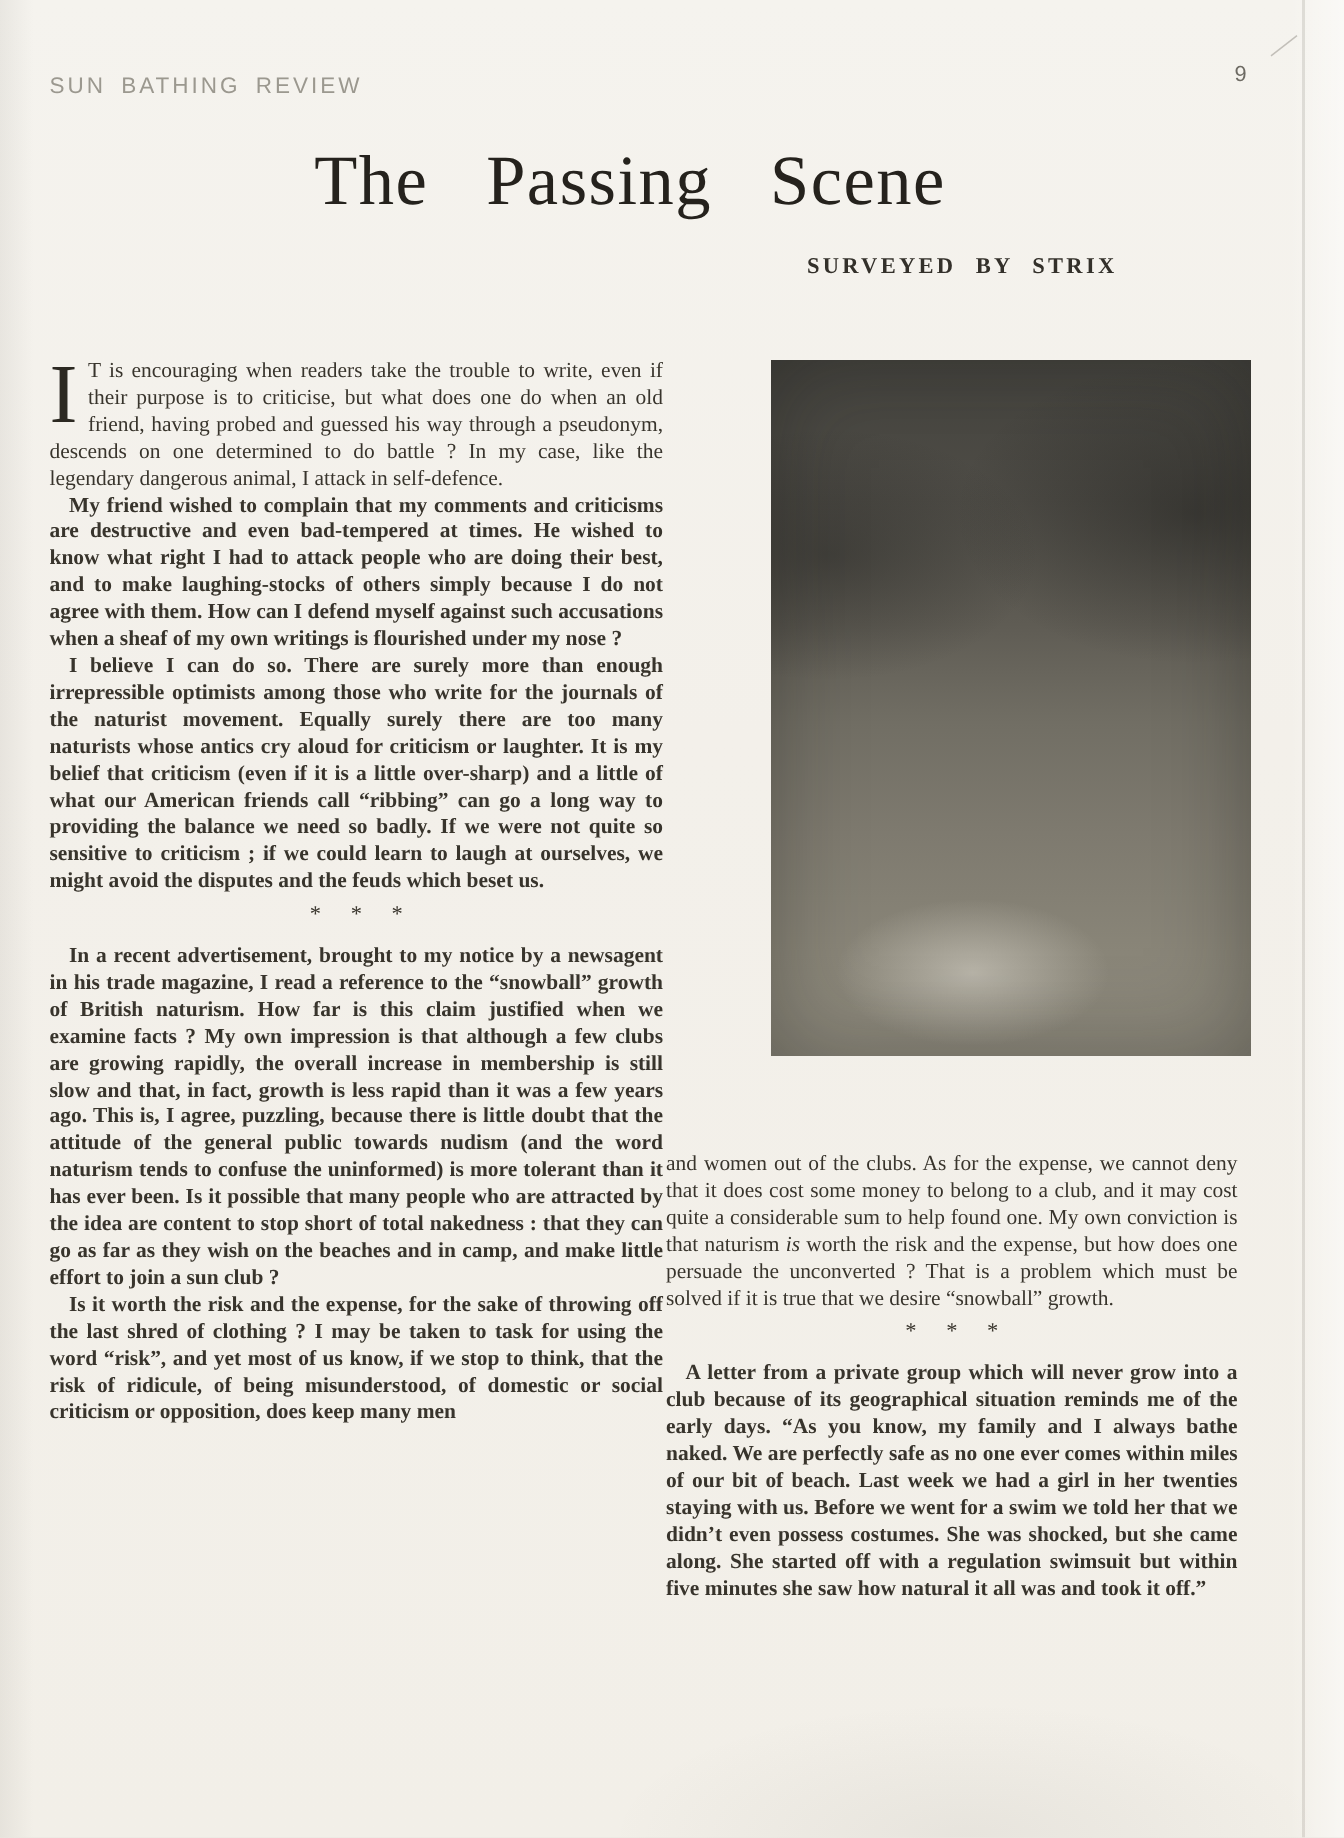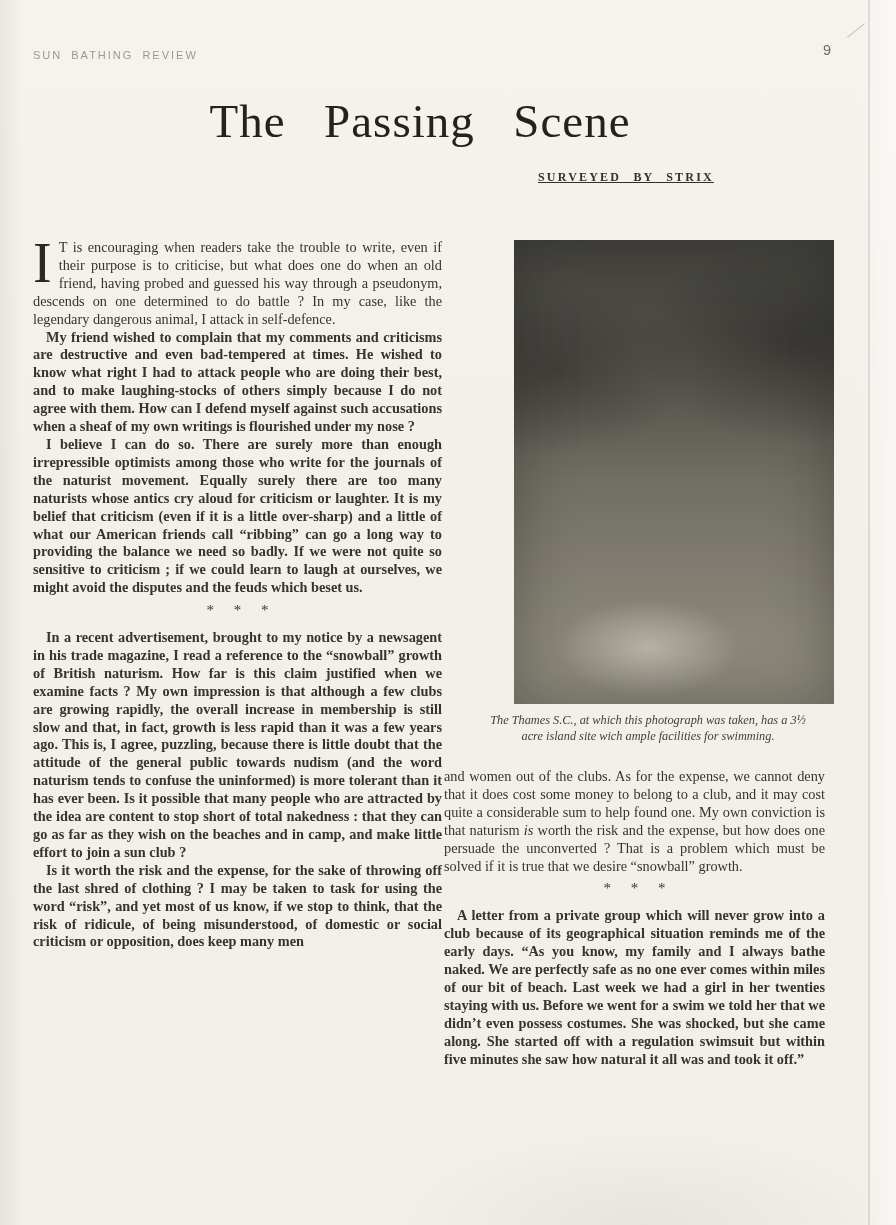--- a/index.html
+++ b/index.html
@@ -13,35 +13,35 @@
     background:
       linear-gradient(90deg, rgba(70,65,55,0.07) 0%, rgba(70,65,55,0) 2.5%),
       linear-gradient(270deg, rgba(255,255,255,0.5) 0%, rgba(255,255,255,0) 4%),
       radial-gradient(ellipse 320px 120px at 72% 100%, rgba(60,55,45,0.06), rgba(60,55,45,0) 75%),
       linear-gradient(180deg,#f5f3ee 0%,#f3f0ea 40%,#f2efe8 100%);
     color:#38342c;
   }
   .mag-title{
     position:absolute;left:33px;top:49px;
     font-family:"Liberation Sans", sans-serif;
-    font-size:11px;letter-spacing:2px;word-spacing:4px;color:#9b988f;
+    font-size:15px;letter-spacing:2px;word-spacing:4px;color:#9b988f;
   }
   .page-num{
     position:absolute;left:823px;top:42px;
     font-family:"Liberation Sans", sans-serif;
     font-size:14.5px;color:#6d6a63;
   }
   .title{
     position:absolute;left:0;top:94px;width:840px;margin:0;
     text-align:center;font-weight:400;color:#25221d;
     font-size:47px;letter-spacing:1px;word-spacing:0.55em;
   }
   .byline{
     position:absolute;left:538px;top:170px;
-    font-weight:700;font-size:12px;letter-spacing:2.2px;word-spacing:7px;color:#33302a;text-decoration:underline;
+    font-weight:700;font-size:15px;letter-spacing:2.2px;word-spacing:7px;color:#33302a;
   }
   .col{position:absolute;font-size:14.3px;line-height:17.9px;text-align:justify;}
   .col-left{left:33px;top:239px;width:409px;}
   .col-right{left:444px;top:768px;width:381px;}
   .col p{margin:0;}
   .indent{text-indent:13px;font-weight:bold;}
   .dropcap{
     float:left;font-size:56px;line-height:44px;
     padding:2px 7px 0 0;color:#2c2922;
   }
@@ -88,24 +88,20 @@
     <p><span class="dropcap">I</span><span>T is encouraging when readers take the trouble to write, even if their purpose is to criticise, but what does one do when an old friend, having probed and guessed his way through a pseudonym, descends on one determined to do battle&nbsp;? In my case, like the legendary dangerous animal, I attack in self-defence.</span></p>
     <p class="indent">My friend wished to complain that my comments and criticisms are destructive and even bad-tempered at times. He wished to know what right I had to attack people who are doing their best, and to make laughing-stocks of others simply because I do not agree with them. How can I defend myself against such accusations when a sheaf of my own writings is flourished under my nose&nbsp;?</p>
     <p class="indent">I believe I can do so. There are surely more than enough irrepressible optimists among those who write for the journals of the naturist movement. Equally surely there are too many naturists whose antics cry aloud for criticism or laughter. It is my belief that criticism (even if it is a little over-sharp) and a little of what our American friends call “ribbing” can go a long way to providing the balance we need so badly. If we were not quite so sensitive to criticism&nbsp;; if we could learn to laugh at ourselves, we might avoid the disputes and the feuds which beset us.</p>
     <div class="stars">* * *</div>
     <p class="indent">In a recent advertisement, brought to my notice by a newsagent in his trade magazine, I read a reference to the “snowball” growth of British naturism. How far is this claim justified when we examine facts&nbsp;? My own impression is that although a few clubs are growing rapidly, the overall increase in membership is still slow and that, in fact, growth is less rapid than it was a few years ago. This is, I agree, puzzling, because there is little doubt that the attitude of the general public towards nudism (and the word naturism tends to confuse the uninformed) is more tolerant than it has ever been. Is it possible that many people who are attracted by the idea are content to stop short of total nakedness&nbsp;: that they can go as far as they wish on the beaches and in camp, and make little effort to join a sun club&nbsp;?</p>
     <p class="indent">Is it worth the risk and the expense, for the sake of throwing off the last shred of clothing&nbsp;? I may be taken to task for using the word “risk”, and yet most of us know, if we stop to think, that the risk of ridicule, of being misunderstood, of domestic or social criticism or opposition, does keep many men</p>
   </div>
 
   <div class="photo"></div>
 
-  <div class="caption">
-    <span>The Thames S.C., at which this photograph was taken, has a 3½</span>
-    <span>acre island site wich ample facilities for swimming.</span>
-  </div>
 
   <div class="col col-right">
     <p><span>and women out of the clubs. As for the expense, we cannot deny that it does cost some money to belong to a club, and it may cost quite a considerable sum to help found one. My own conviction is that naturism </span><em>is</em><span> worth the risk and the expense, but how does one persuade the unconverted&nbsp;? That is a problem which must be solved if it is true that we desire “snowball” growth.</span></p>
     <div class="stars">* * *</div>
     <p class="indent">A letter from a private group which will never grow into a club because of its geographical situation reminds me of the early days. “As you know, my family and I always bathe naked. We are perfectly safe as no one ever comes within miles of our bit of beach. Last week we had a girl in her twenties staying with us. Before we went for a swim we told her that we didn’t even possess costumes. She was shocked, but she came along. She started off with a regulation swimsuit but within five minutes she saw how natural it all was and took it off.”</p>
   </div>
 
   <div class="crease"></div>
   <div class="corner-mark"></div>
 

